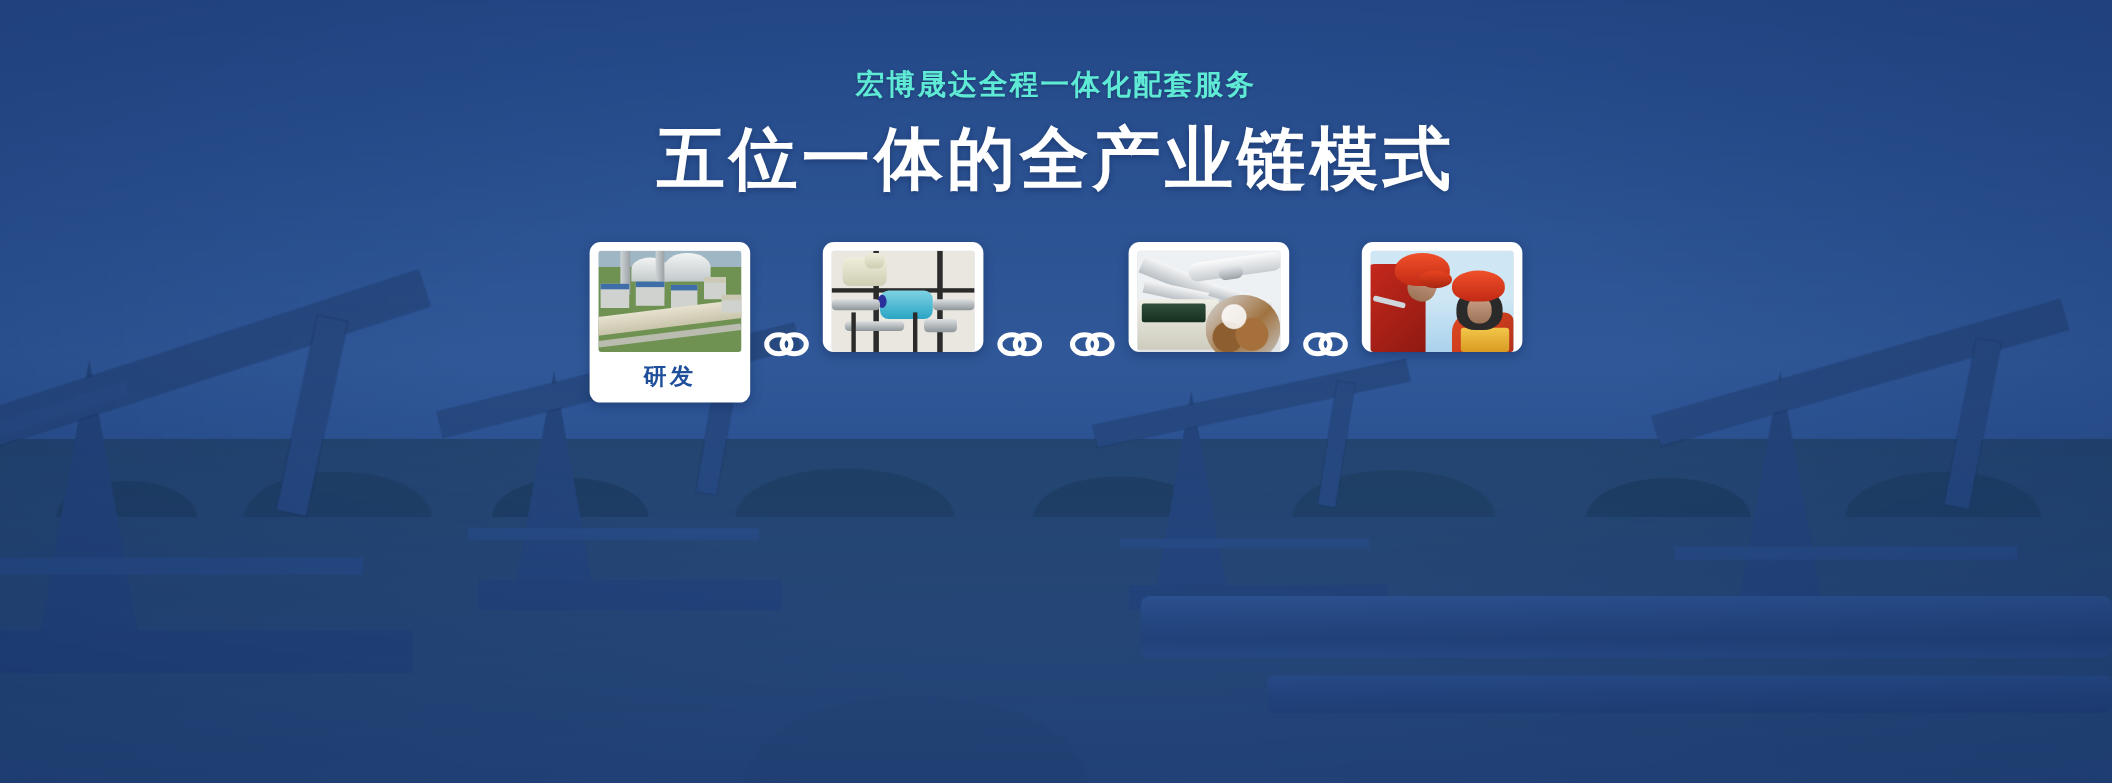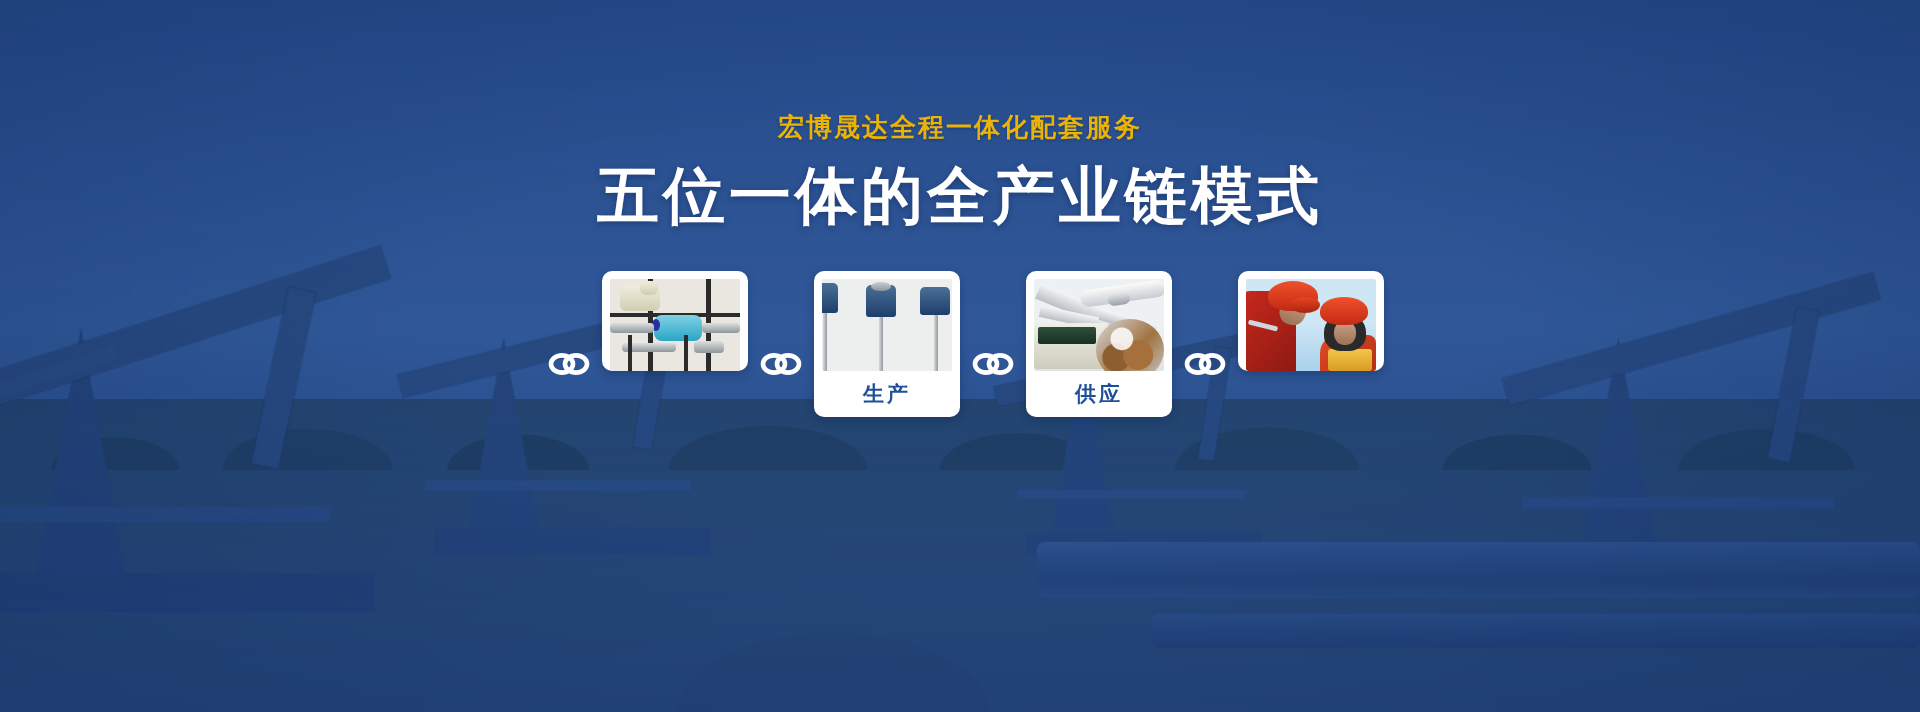--- a/index.html
+++ b/index.html
@@ -84,22 +84,22 @@
     background:radial-gradient(ellipse at 50% 46%,rgba(0,0,0,0) 38%,rgba(12,36,82,.30) 100%);
   }
 
   
   .content {
     position:absolute; inset:0; z-index:5;
     display:flex; flex-direction:column; align-items:center;
   }
 
   .subtitle {
-    margin-top:114px;
-    font-size:26px; font-weight:bold; color:#eab308;
+    margin-top:63px;
+    font-size:26px; font-weight:bold; color:#5eead4;
     letter-spacing:2px; line-height:1;
     text-shadow:0 1px 3px rgba(10,30,70,.45);
   }
 
   .headline {
     margin-top:25px;
     font-size:62px; font-weight:bold; color:#ffffff;
     letter-spacing:4px; line-height:1;
     text-shadow:0 2px 6px rgba(10,30,70,.40);
   }
@@ -317,20 +317,38 @@
   <div class="vignette"></div>
 
   <div class="content">
 
     <div class="subtitle">宏博晟达全程一体化配套服务</div>
 
     <div class="headline">五位一体的全产业链模式</div>
 
     <div class="chain-row">
 
+      <div class="card">
+        <div class="card-thumb">
+          <div class="art-plant">
+            <div class="dome" style="left:30px; top:6px; width:34px; height:22px;"></div>
+            <div class="dome" style="left:60px; top:2px; width:42px; height:26px;"></div>
+            <div class="stack" style="left:20px; top:0; width:9px; height:40px;"></div>
+            <div class="stack" style="left:52px; top:0; width:8px; height:44px;"></div>
+            <div class="blk" style="left:2px; top:30px; width:26px; height:22px;"></div>
+            <div class="blk" style="left:34px; top:28px; width:26px; height:22px;"></div>
+            <div class="blk" style="left:66px; top:31px; width:24px; height:21px;"></div>
+            <div class="strip" style="top:52px;"></div>
+            <div class="road" style="left:0; top:74px; width:130px; height:6px;"></div>
+            <div class="blk" style="left:96px; top:24px; width:20px; height:20px; border-top-color:#cbc9b4;"></div>
+            <div class="blk" style="left:112px; top:40px; width:18px; height:16px; border-top-color:#cbc9b4;"></div>
+          </div>
+        </div>
+        <div class="card-label">研发</div>
+      </div>
 
       <div class="link-icon">
         <svg width="42" height="26" viewBox="0 0 42 26" aria-hidden="true">
           <g fill="none" stroke="#ffffff" stroke-width="4.6">
             <ellipse cx="14" cy="13" rx="11" ry="8.6"></ellipse>
             <ellipse cx="28" cy="13" rx="11" ry="8.6"></ellipse>
           </g>
         </svg>
       </div>
 
@@ -356,36 +374,20 @@
 
       <div class="link-icon">
         <svg width="42" height="26" viewBox="0 0 42 26" aria-hidden="true">
           <g fill="none" stroke="#ffffff" stroke-width="4.6">
             <ellipse cx="14" cy="13" rx="11" ry="8.6"></ellipse>
             <ellipse cx="28" cy="13" rx="11" ry="8.6"></ellipse>
           </g>
         </svg>
       </div>
 
-      <div class="card">
-        <div class="card-thumb">
-          <div class="art-sensor">
-            <div class="head" style="left:-8px; top:4px; width:24px; height:30px;"></div>
-            <div class="rod" style="left:1px; top:34px; height:58px;"></div>
-
-            <div class="head" style="left:44px; top:6px; width:30px; height:32px;"></div>
-            <div class="cap" style="left:49px; top:3px; width:20px; height:9px;"></div>
-            <div class="rod" style="left:57px; top:38px; height:54px;"></div>
-
-            <div class="head" style="left:98px; top:8px; width:30px; height:28px;"></div>
-            <div class="rod" style="left:112px; top:36px; height:56px;"></div>
-          </div>
-        </div>
-        <div class="card-label">生产</div>
-      </div>
 
       <div class="link-icon">
         <svg width="42" height="26" viewBox="0 0 42 26" aria-hidden="true">
           <g fill="none" stroke="#ffffff" stroke-width="4.6">
             <ellipse cx="14" cy="13" rx="11" ry="8.6"></ellipse>
             <ellipse cx="28" cy="13" rx="11" ry="8.6"></ellipse>
           </g>
         </svg>
       </div>
 
@@ -395,21 +397,20 @@
             <div class="wing" style="left:4px; top:4px; width:96px; height:16px; transform:rotate(22deg);"></div>
             <div class="fuse" style="left:46px; top:6px; width:86px; height:17px; transform:rotate(-8deg);"></div>
             <div class="engine" style="left:74px; top:14px; width:22px; height:12px; transform:rotate(-8deg);"></div>
             <div class="wing" style="left:6px; top:26px; width:70px; height:12px; transform:rotate(12deg);"></div>
             <div class="wing" style="left:66px; top:30px; width:58px; height:11px; transform:rotate(16deg);"></div>
             <div class="cabin" style="left:0; top:44px; width:74px; height:46px;"></div>
             <div class="glass" style="left:4px; top:48px; width:58px; height:17px;"></div>
             <div class="globe" style="left:62px; top:40px; width:68px; height:62px;"></div>
           </div>
         </div>
-        <div class="card-label">供应</div>
       </div>
 
       <div class="link-icon">
         <svg width="42" height="26" viewBox="0 0 42 26" aria-hidden="true">
           <g fill="none" stroke="#ffffff" stroke-width="4.6">
             <ellipse cx="14" cy="13" rx="11" ry="8.6"></ellipse>
             <ellipse cx="28" cy="13" rx="11" ry="8.6"></ellipse>
           </g>
         </svg>
       </div>

